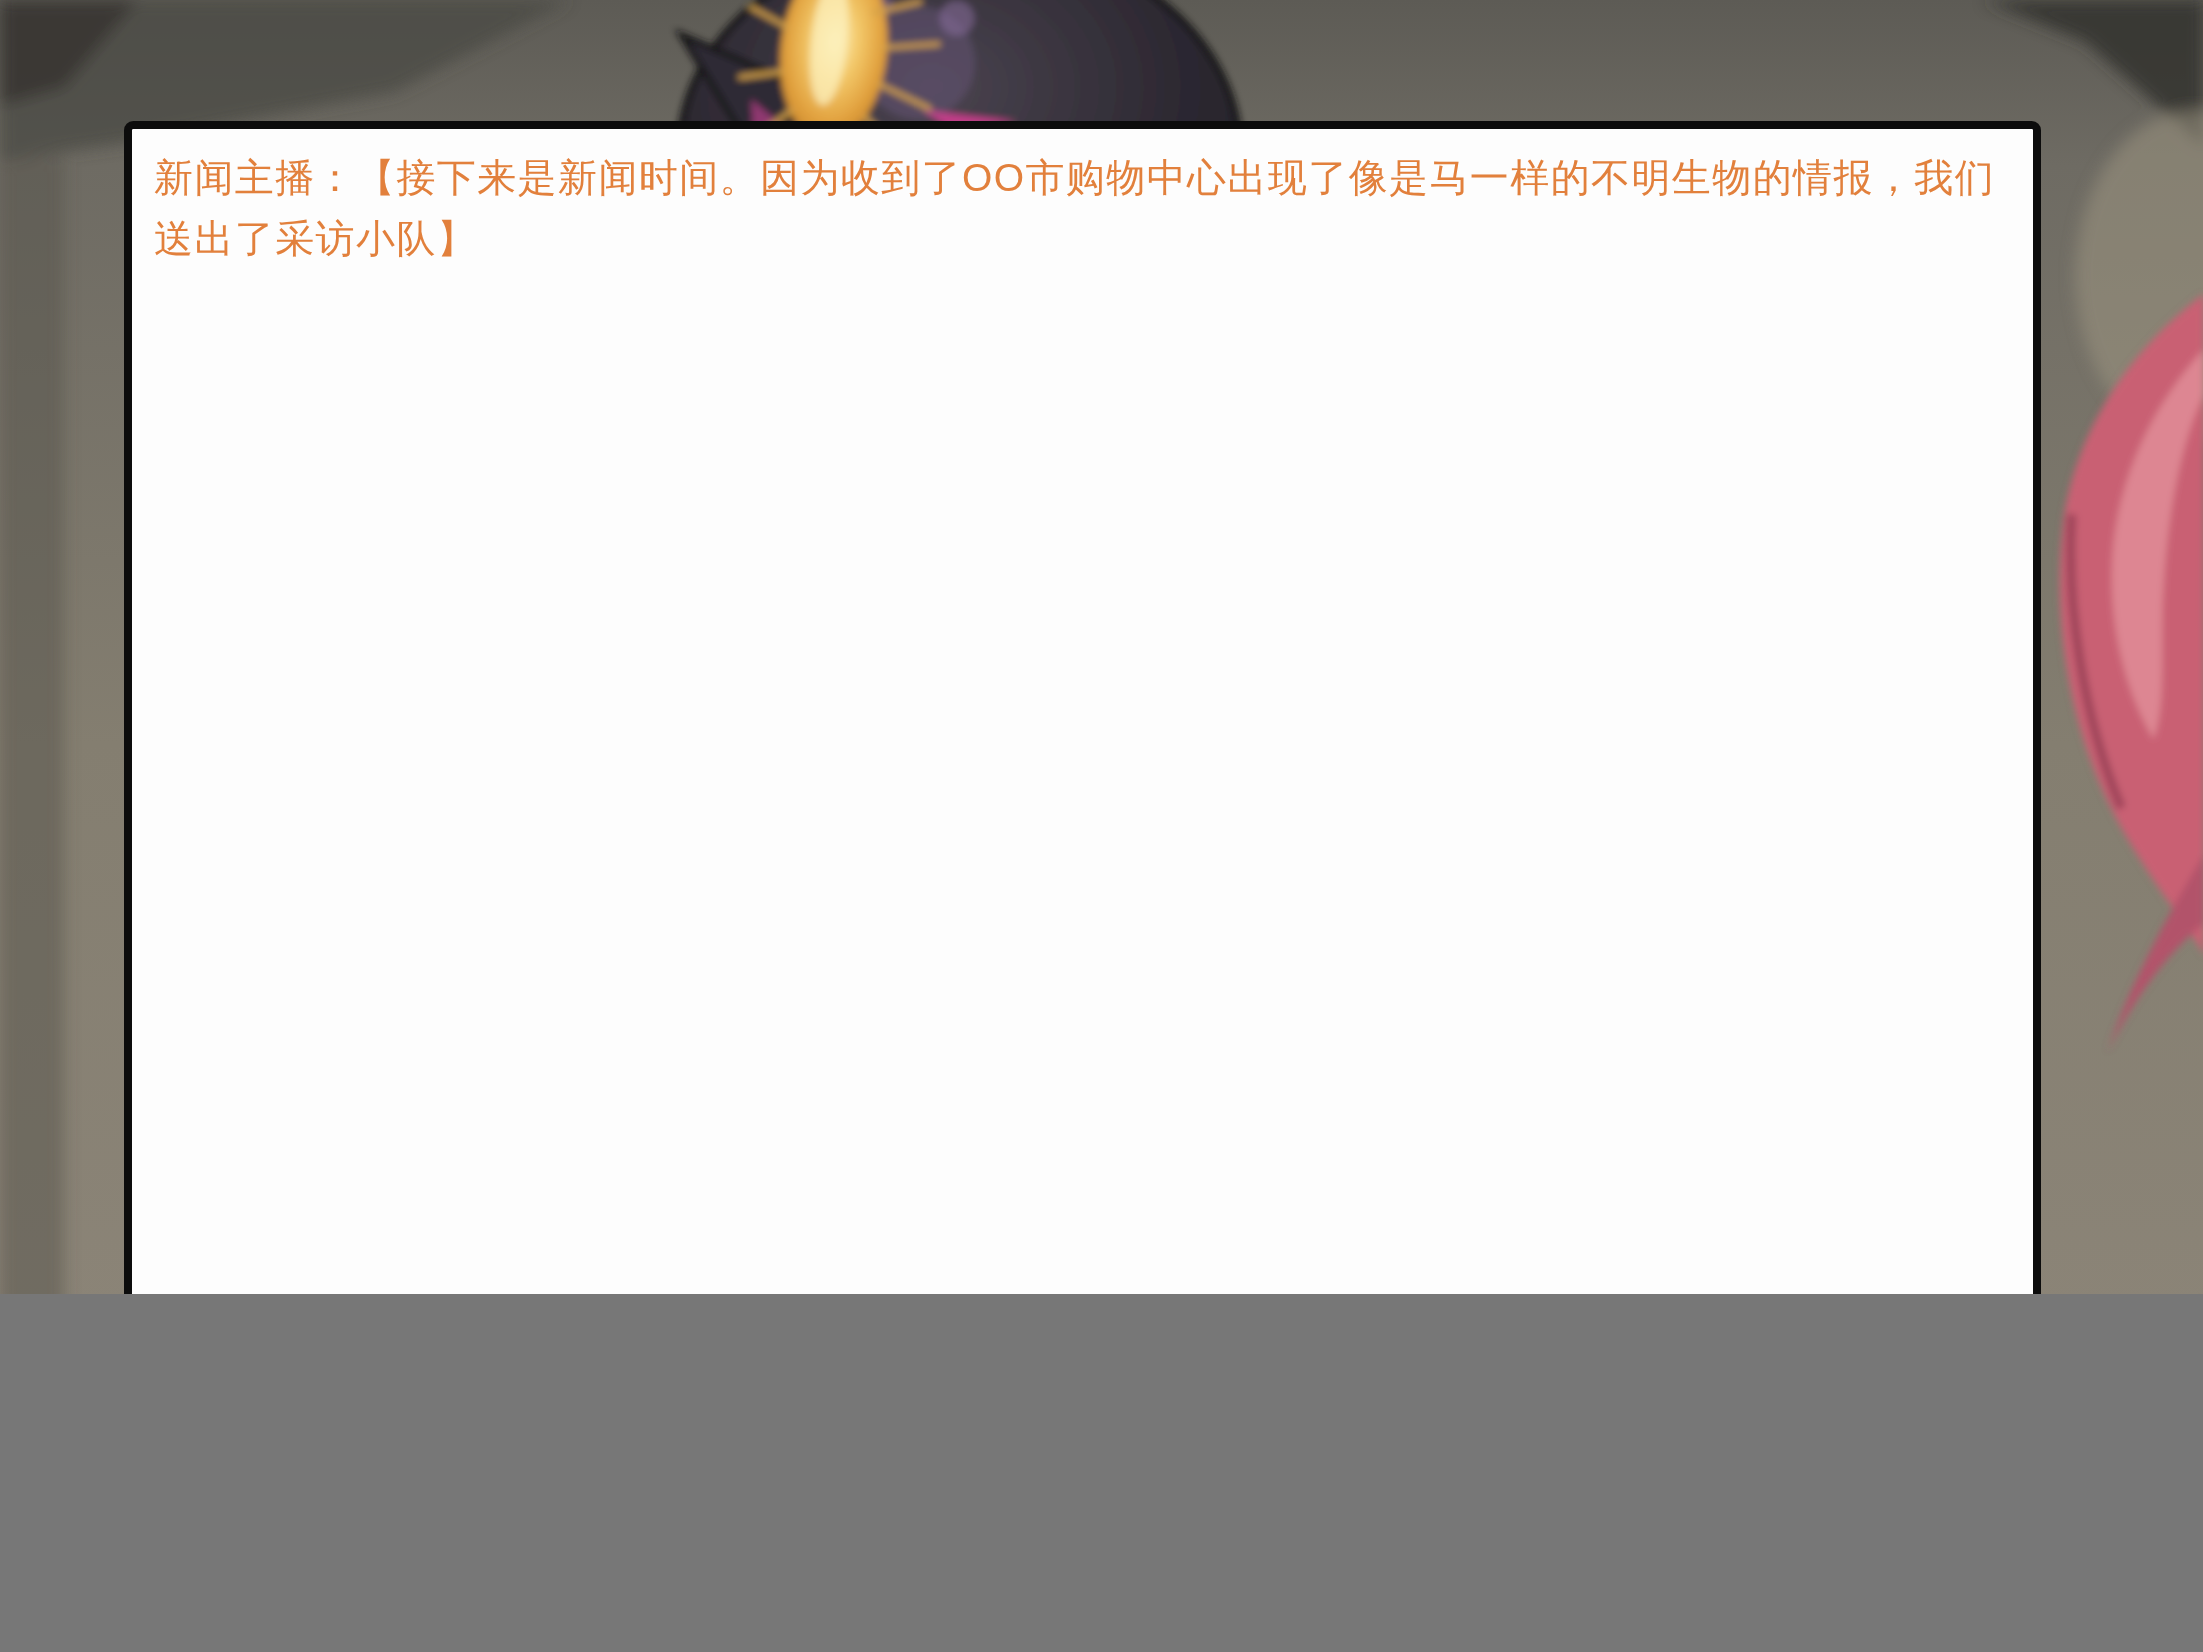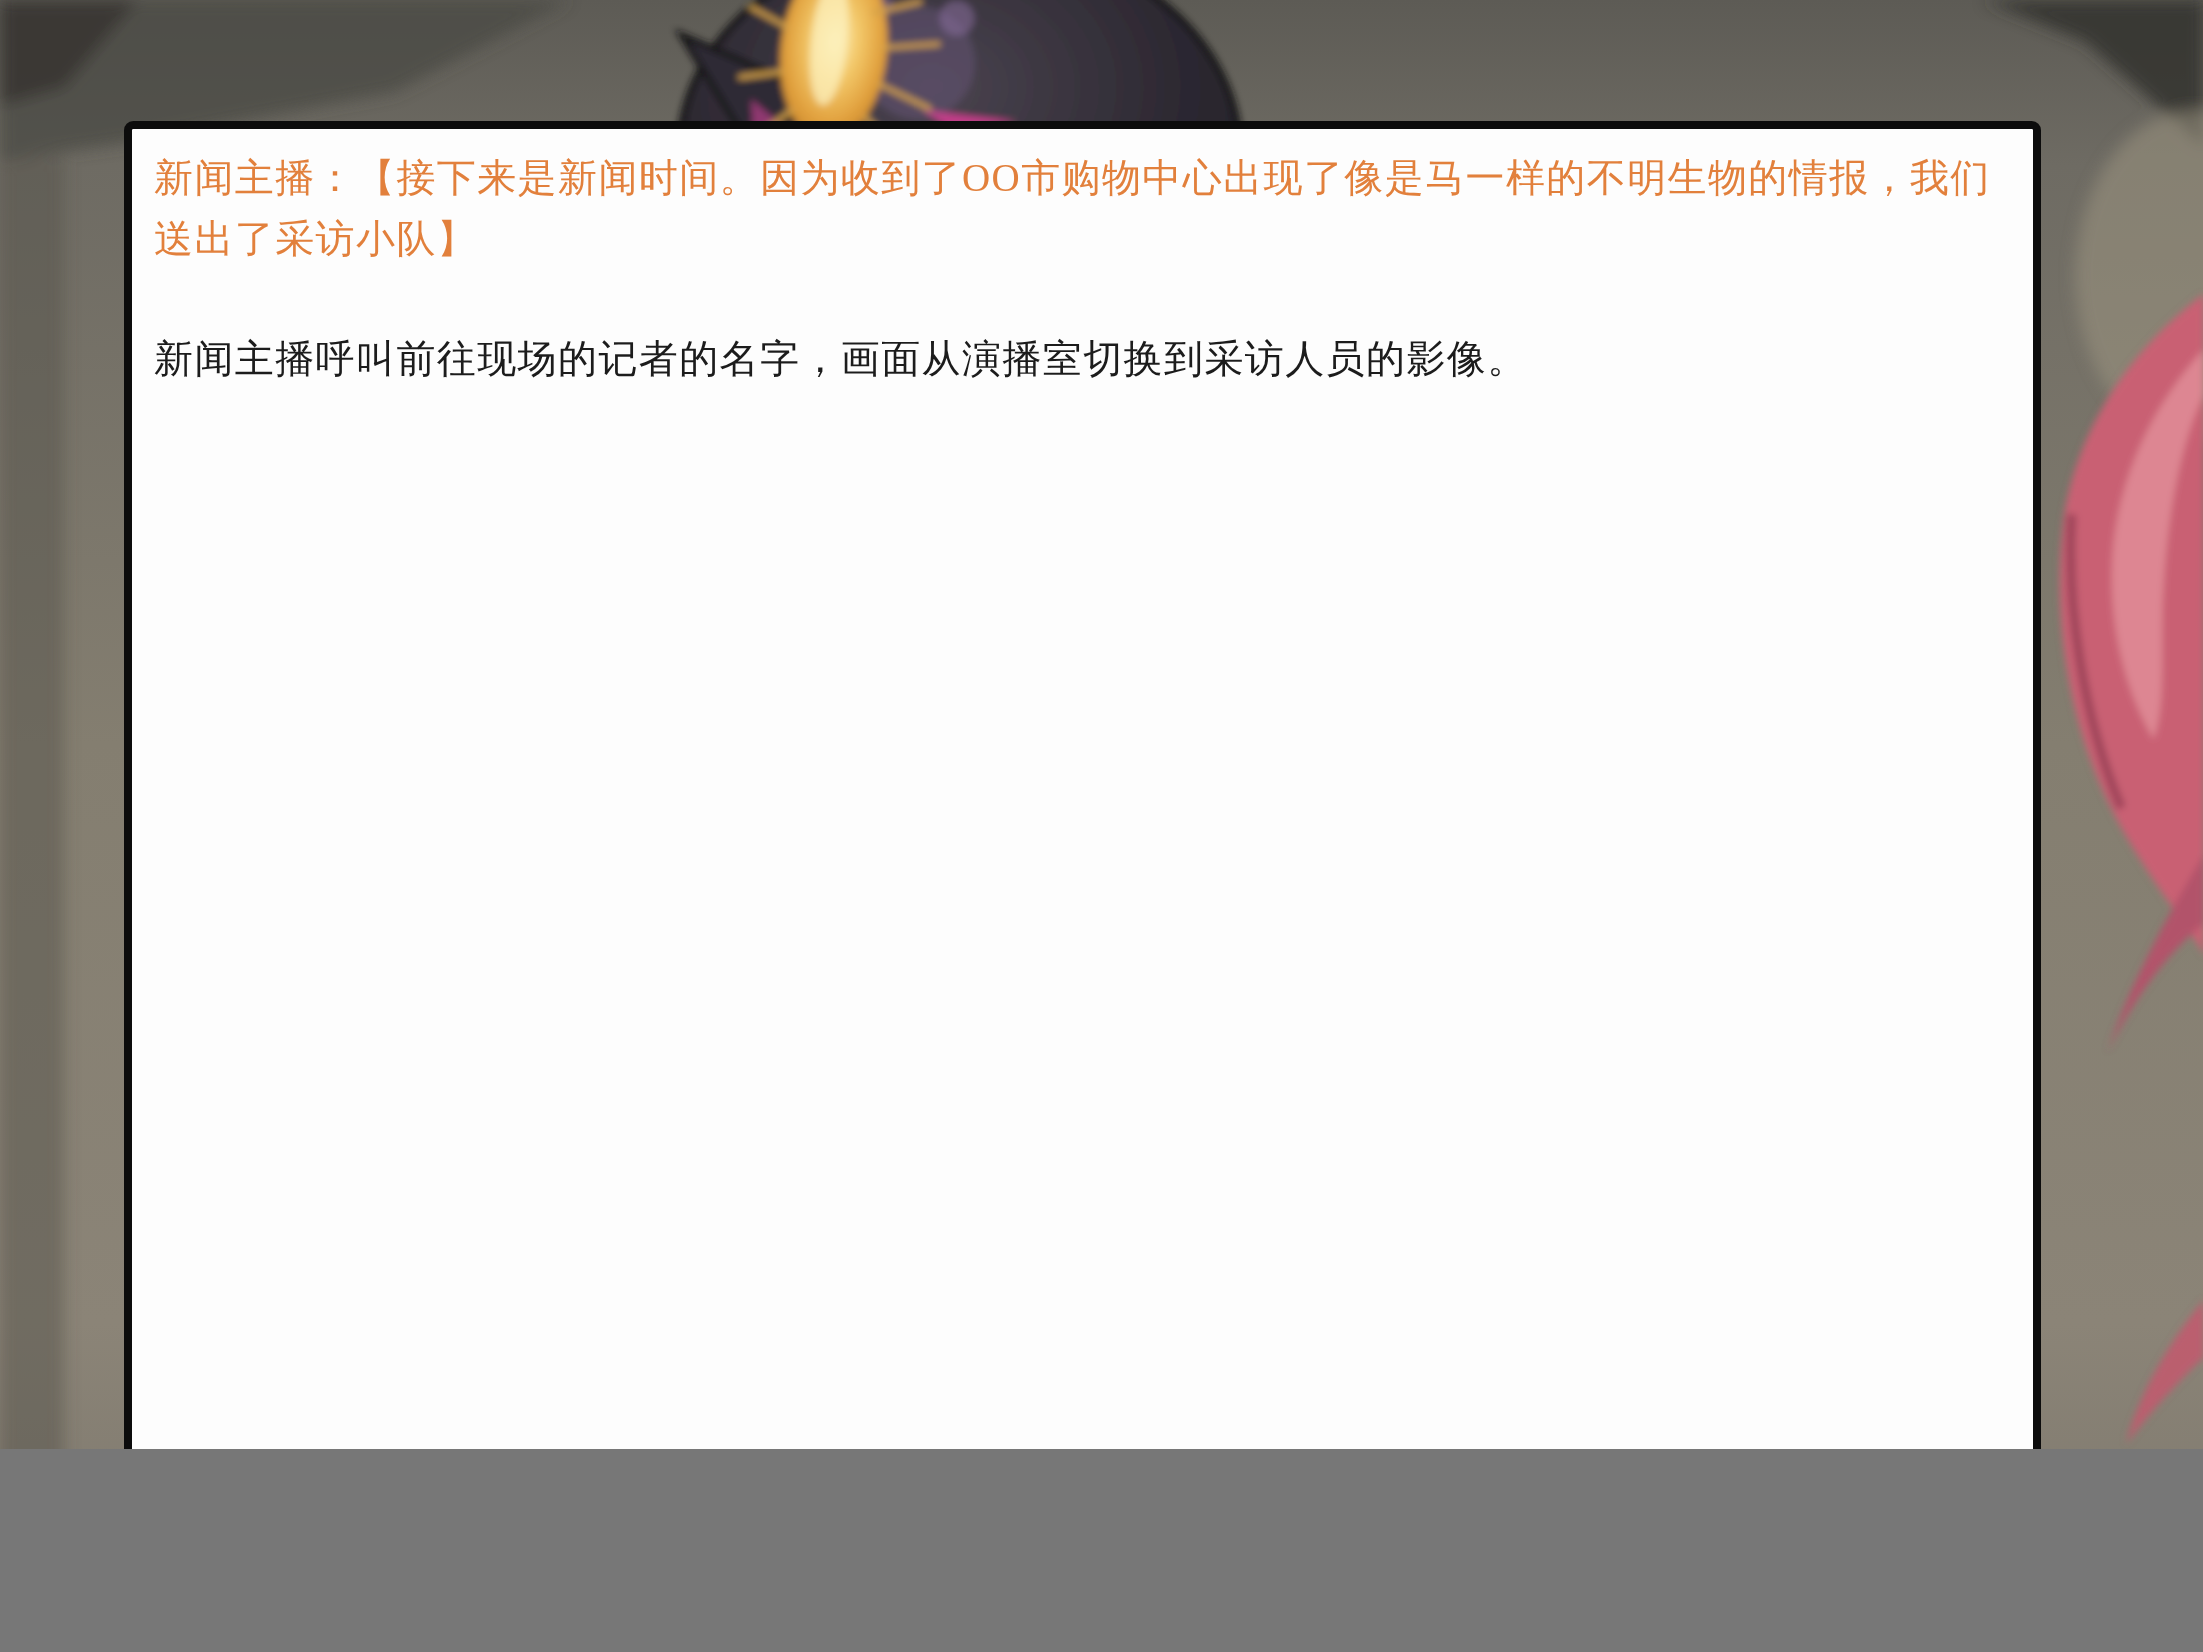--- a/index.html
+++ b/index.html
@@ -1,18 +1,18 @@
 <!DOCTYPE html>
 <html style="--c-speech: #e2803c; --c-narration: #1c1c1c; --c-box_bg: #fdfdfd; --c-box_border: #0c0c0c; --c-bg_mid: #847e70; --c-eye_gold: #f3c869; --c-hair_pink: #c96073;font-size:14.7px"><head>
 <meta charset="utf-8">
 <style>
   html,body{margin:0;padding:0;background:#777;}
   .stage{
-    position:relative;width:2204px;height:1449px;overflow:hidden;
-    font-family:Liberation Serif, serif;
+    position:relative;width:2204px;height:1294px;overflow:hidden;
+    font-family:Liberation Sans, sans-serif;
   }
   .bg{position:absolute;left:0;top:0;width:2204px;height:1653px;display:block;}
   .dialog-box{
     position:absolute;left:124px;top:121px;width:1917px;height:1383px;
     box-sizing:border-box;
     background:var(--c-box_bg,#fdfdfd);
     border:8.3px solid var(--c-box_border,#0c0c0c);
     border-radius:9.2px;
     padding:18.4px 37px 18.4px 22px;
   }
@@ -115,18 +115,17 @@
       <ellipse cx="402" cy="1712" rx="32" ry="24" fill="#7b4f92" opacity="0.5"></ellipse>
       <ellipse cx="1160" cy="1692" rx="46" ry="20" fill="#5a3f6e" opacity="0.35"></ellipse>
       <path d="M1100,1660 C1098,1710 1100,1760 1104,1800" stroke="#2e2e33" stroke-width="16" fill="none" opacity="0.7"></path>
       <path d="M760,1660 C758,1705 760,1755 764,1800" stroke="#2a2a2f" stroke-width="12" fill="none" opacity="0.6"></path>
     </g>
   </svg>
 
   <div class="dialog-box">
     <div class="dialog-text">
         <div class="block speech"><span class="speaker">新闻主播：</span><span class="line-text">【接下来是新闻时间。因为收到了OO市购物中心出现了像是马一样的不明生物的情报，我们送出了采访小队】</span></div>
-        <div class="block narration"><span class="line-text">新闻主播呼叫前往现场的记者的名字，画面从演播室切换到采访人员的影像。</span></div>
       </div>
   </div>
 
 </div>
 
 
 </body></html>

